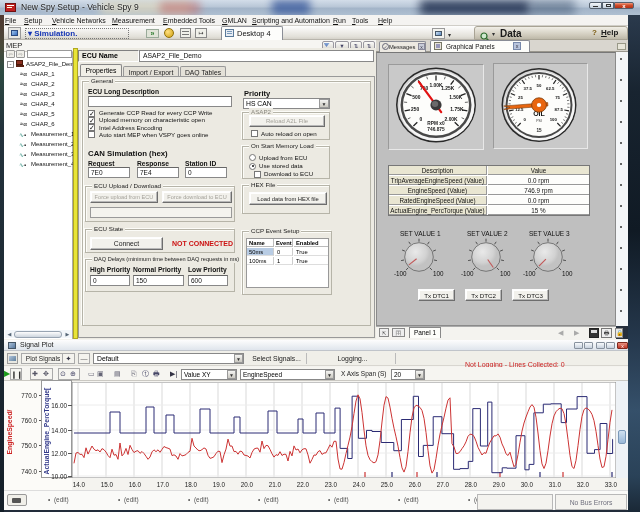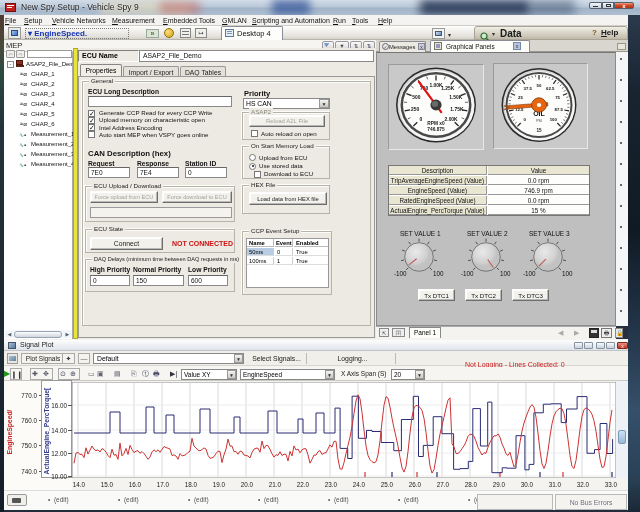--- a/index.html
+++ b/index.html
@@ -49,21 +49,21 @@
 <div class="ab" style="left:222px;top:16.5px;font-size:7px;color:#111;"><u class="m">G</u>MLAN</div>
 <div class="ab" style="left:252px;top:16.5px;font-size:7px;color:#111;"><u class="m">S</u>cripting and Automation</div>
 <div class="ab" style="left:333px;top:16.5px;font-size:7px;color:#111;"><u class="m">R</u>un</div>
 <div class="ab" style="left:352px;top:16.5px;font-size:7px;color:#111;"><u class="m">T</u>ools</div>
 <div class="ab" style="left:378px;top:16.5px;font-size:7px;color:#111;"><u class="m">H</u>elp</div>
 <div class="ab" style="left:4px;top:26px;width:624px;height:14px;background:linear-gradient(180deg,#fefefe,#e3e1da 80%,#d5d2ca);border-bottom:1px solid #b8b5ac;"></div>
 <div class="ab" style="left:8px;top:27px;width:13px;height:12px;background:#e8e8e4;border:1px solid #999;">
       <div style="margin:2px;width:7px;height:6px;background:linear-gradient(135deg,#9ec6ee,#3a6ec0);border:1px solid #2a4a80;"></div>
     </div>
 <div class="ab" style="left:25px;top:28px;width:104px;height:11px;border:1px dotted #777;"></div>
-<div class="ab" style="left:28px;top:29px;font-size:8px;font-weight:bold;color:#1535b5;">▾ EngineSpeed.</div>
+<div class="ab" style="left:28px;top:29px;font-size:8px;font-weight:bold;color:#1535b5;">▾ Simulation.</div>
 <div class="ab" style="left:146px;top:29px;width:13px;height:9px;background:#e0e4d8;border:1px solid #9a9;font-size:7px;line-height:8px;color:#2a7a2a;font-weight:bold;text-align:center;">»</div>
 <div class="ab" style="left:164px;top:28px;width:10px;height:10px;background:radial-gradient(circle at 35% 35%,#ffe080,#d0a010);border-radius:50%;border:1px solid #907008;"></div>
 <div class="ab" style="left:180px;top:28px;width:11px;height:10px;background:#f0f0ea;border:1px solid #888;">
       <div style="margin:2px 1px;height:1px;background:#777;"></div>
       <div style="margin:2px 1px;height:1px;background:#777;"></div>
     </div>
 <div class="ab" style="left:195px;top:28px;width:12px;height:10px;background:#f0f0ea;border:1px solid #888;font-size:6px;line-height:9px;text-align:center;color:#333;">↦</div>
 <div class="ab" style="left:221px;top:26px;width:62px;height:14px;background:#fdfdfb;border:1px solid #8b8e96;border-bottom:none;border-radius:2px 2px 0 0;"></div>
 <div class="ab" style="left:225px;top:29px;width:9px;height:8px;background:#e8edf4;border:1px solid #5a7a9a;">
       <div style="margin:1px;width:5px;height:1px;background:#7a9aba;"></div>
@@ -151,21 +151,21 @@
 <div class="blb" style="left:88px;top:88px;">ECU Long Description</div>
 <div class="fld" style="left:88px;top:96px;width:144px;height:11px;"></div>
 <div class="cb" style="left:88px;top:109.5px;">✓</div>
 <div class="lbl" style="left:99px;top:109.0px;">Generate CCP Read for every CCP Write</div>
 <div class="cb" style="left:88px;top:116.8px;">✓</div>
 <div class="lbl" style="left:99px;top:116.3px;">Upload memory on characteristic open</div>
 <div class="cb" style="left:88px;top:124.1px;">✓</div>
 <div class="lbl" style="left:99px;top:123.6px;">Intel Address Encoding</div>
 <div class="cb" style="left:88px;top:131.4px;"></div>
 <div class="lbl" style="left:99px;top:130.9px;">Auto start MEP when VSPY goes online</div>
-<div class="blb" style="left:88px;top:149px;font-size:7.8px;">CAN Description (hex)</div>
+<div class="blb" style="left:88px;top:149px;font-size:7.8px;">CAN Simulation (hex)</div>
 <div class="blb" style="left:88px;top:160px;">Request</div>
 <div class="blb" style="left:137px;top:160px;">Response</div>
 <div class="blb" style="left:185px;top:160px;">Station ID</div>
 <div class="fld" style="left:88px;top:167px;width:42px;height:11px;">7E0</div>
 <div class="fld" style="left:137px;top:167px;width:42px;height:11px;">7E4</div>
 <div class="fld" style="left:185px;top:167px;width:42px;height:11px;">0</div>
 <div class="ab gb" style="left:85px;top:186px;width:150px;height:36px;">
       <div class="gbl">ECU Upload / Download</div>
     </div>
 <div class="ab btn3d" style="left:90px;top:191px;width:68px;height:12px;font-size:5.6px;line-height:11px;text-align:center;color:#a4a29a;white-space:nowrap;overflow:hidden;">Force upload from ECU</div>

